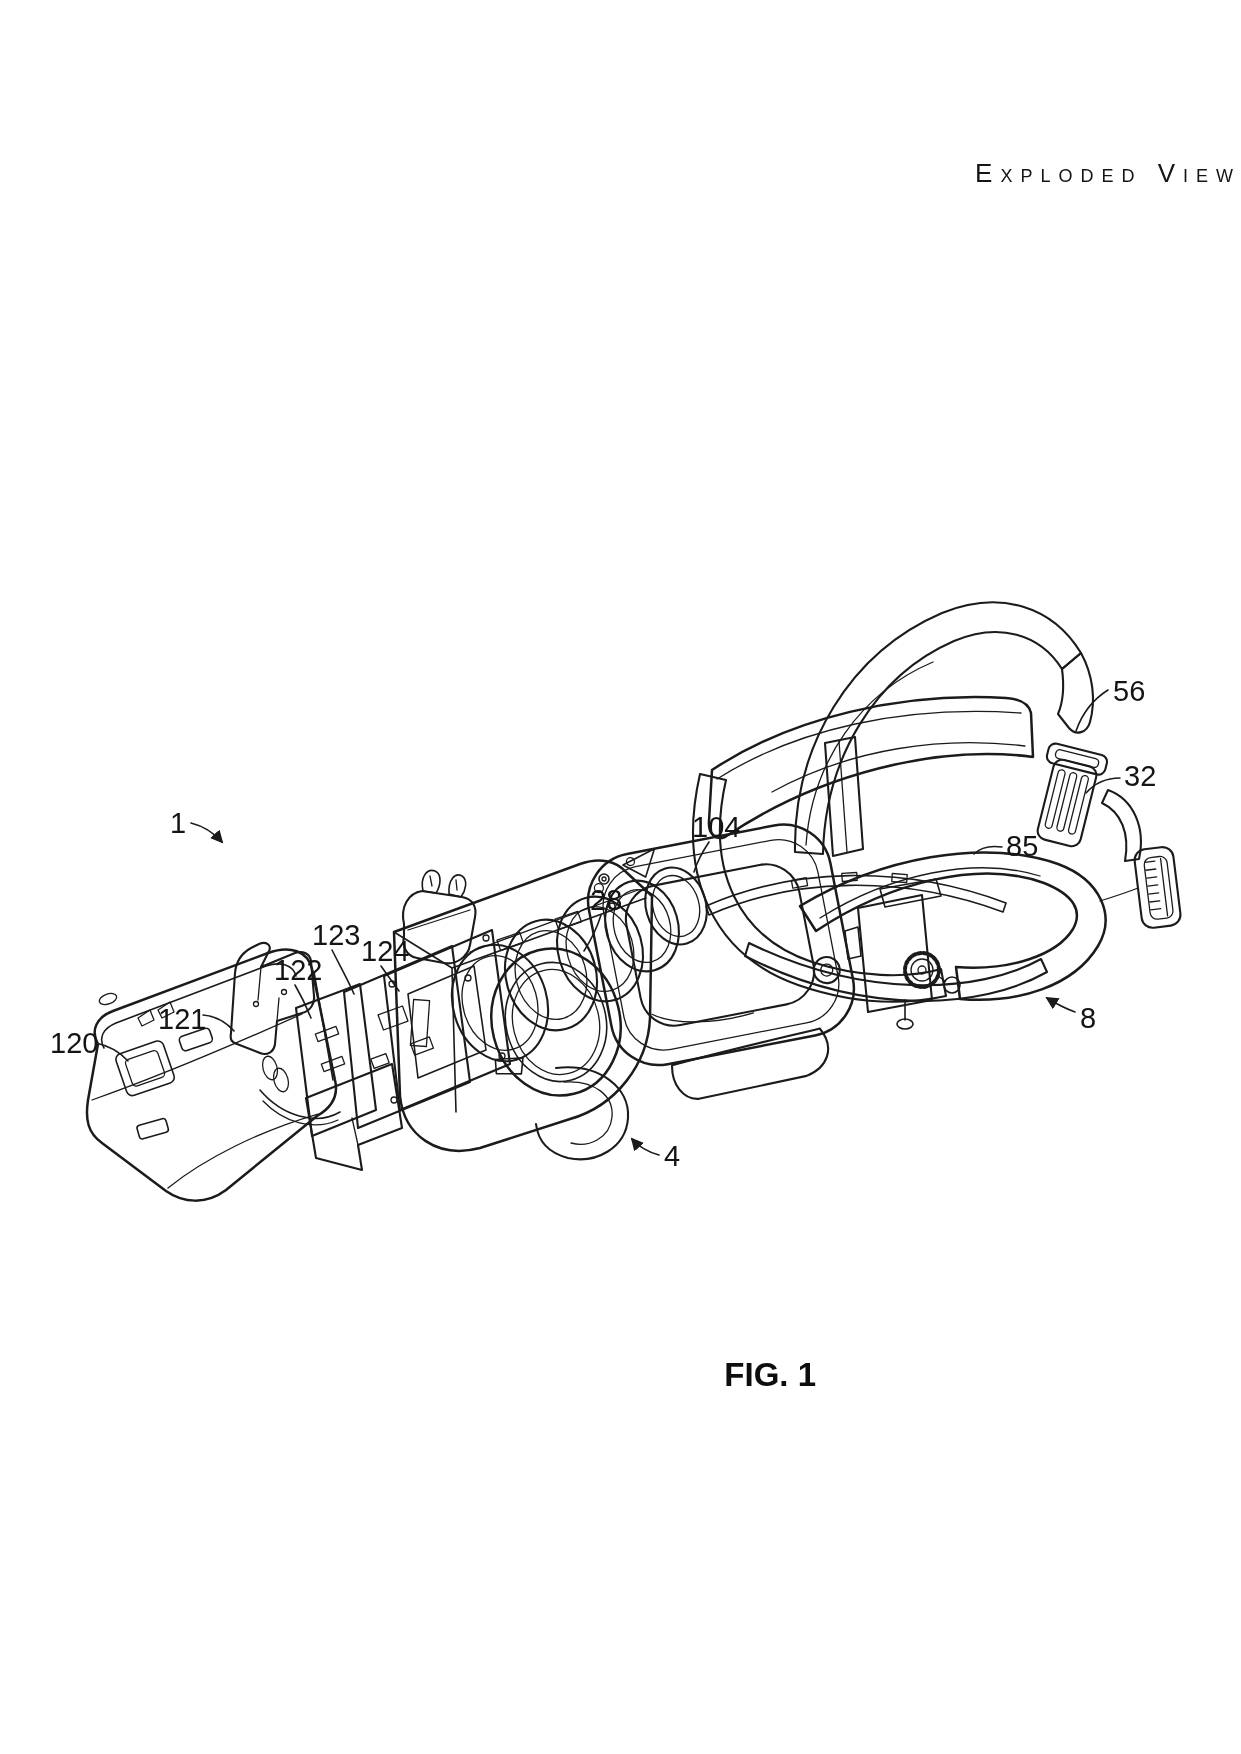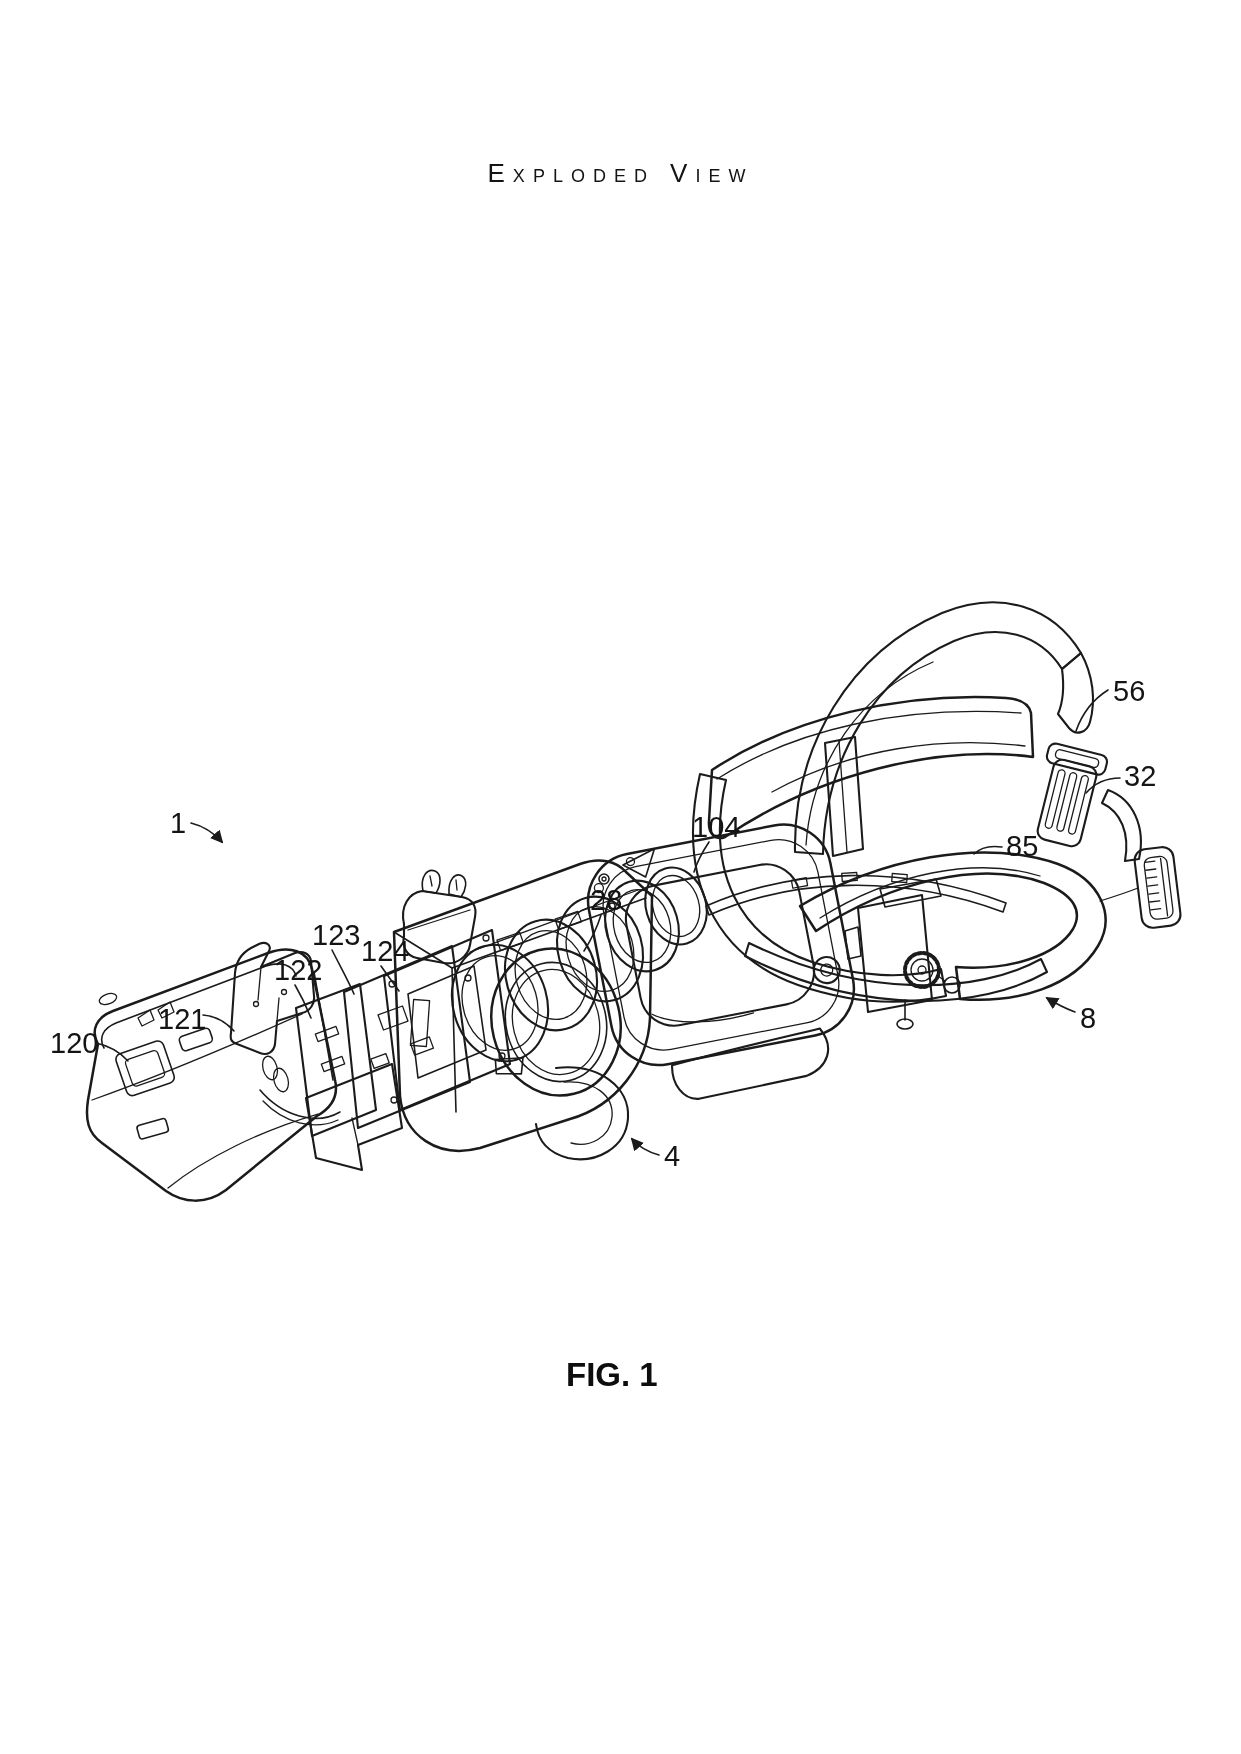--- a/index.html
+++ b/index.html
@@ -6,31 +6,31 @@
   .page{
     position:relative;
     width:1241px;height:1754px;
     background:#ffffff;
     font-family:"Liberation Sans", sans-serif;
     color:#1b1b1b;
     overflow:hidden;
   }
   .fig-title{
     position:absolute;top:158px;left:0;right:0;
-    text-align:center;
+    text-align:right;
     font-family:"Liberation Sans", sans-serif;
     font-variant:small-caps;
     font-weight:500;
     font-size:26px;
     letter-spacing:8px;
     color:#141414;
   }
   .fig-caption{
     position:absolute;top:1356px;left:566px;width:250px;
-    text-align:left;
+    text-align:right;
     font-weight:bold;
     font-size:33px;
     color:#0d0d0d;
   }
   .drawing{position:absolute;top:0;left:0;}
   
   .drawing path,.drawing rect,.drawing ellipse,.drawing circle,.drawing line{
     fill:none;stroke:#1b1b1b;stroke-linecap:round;stroke-linejoin:round;
   }
   .fW{fill:#ffffff;}

